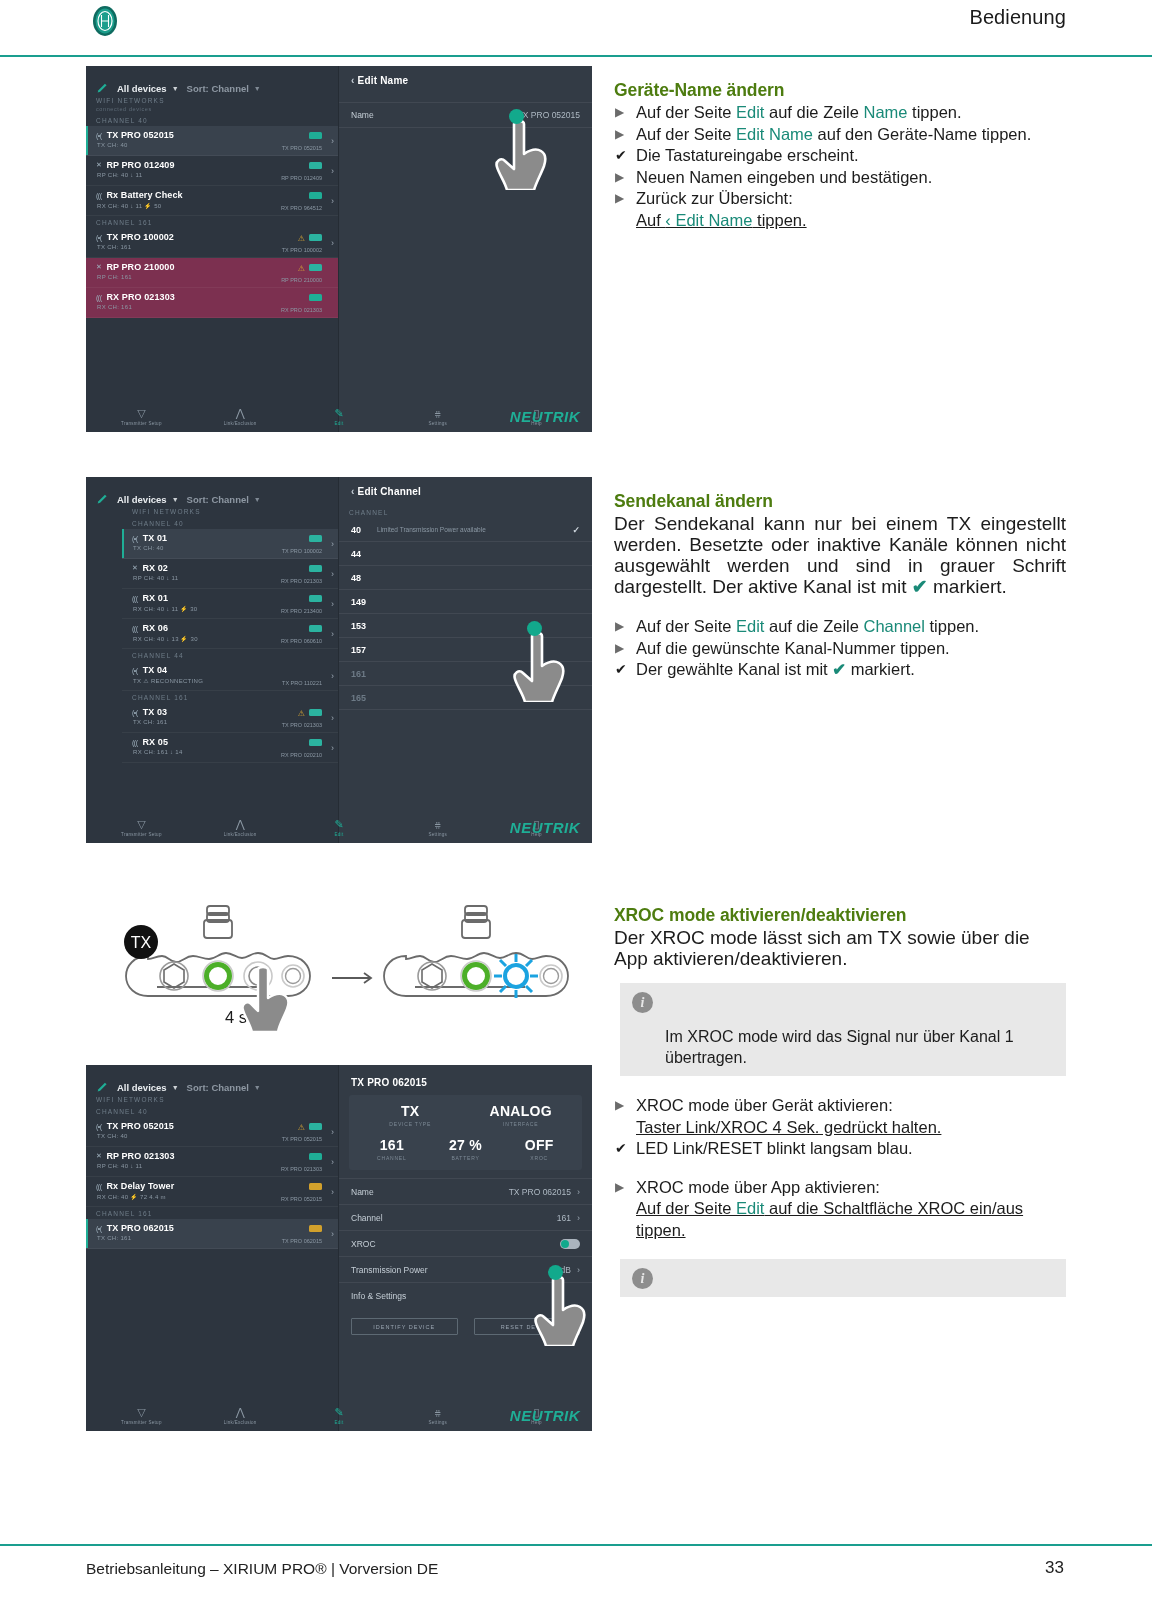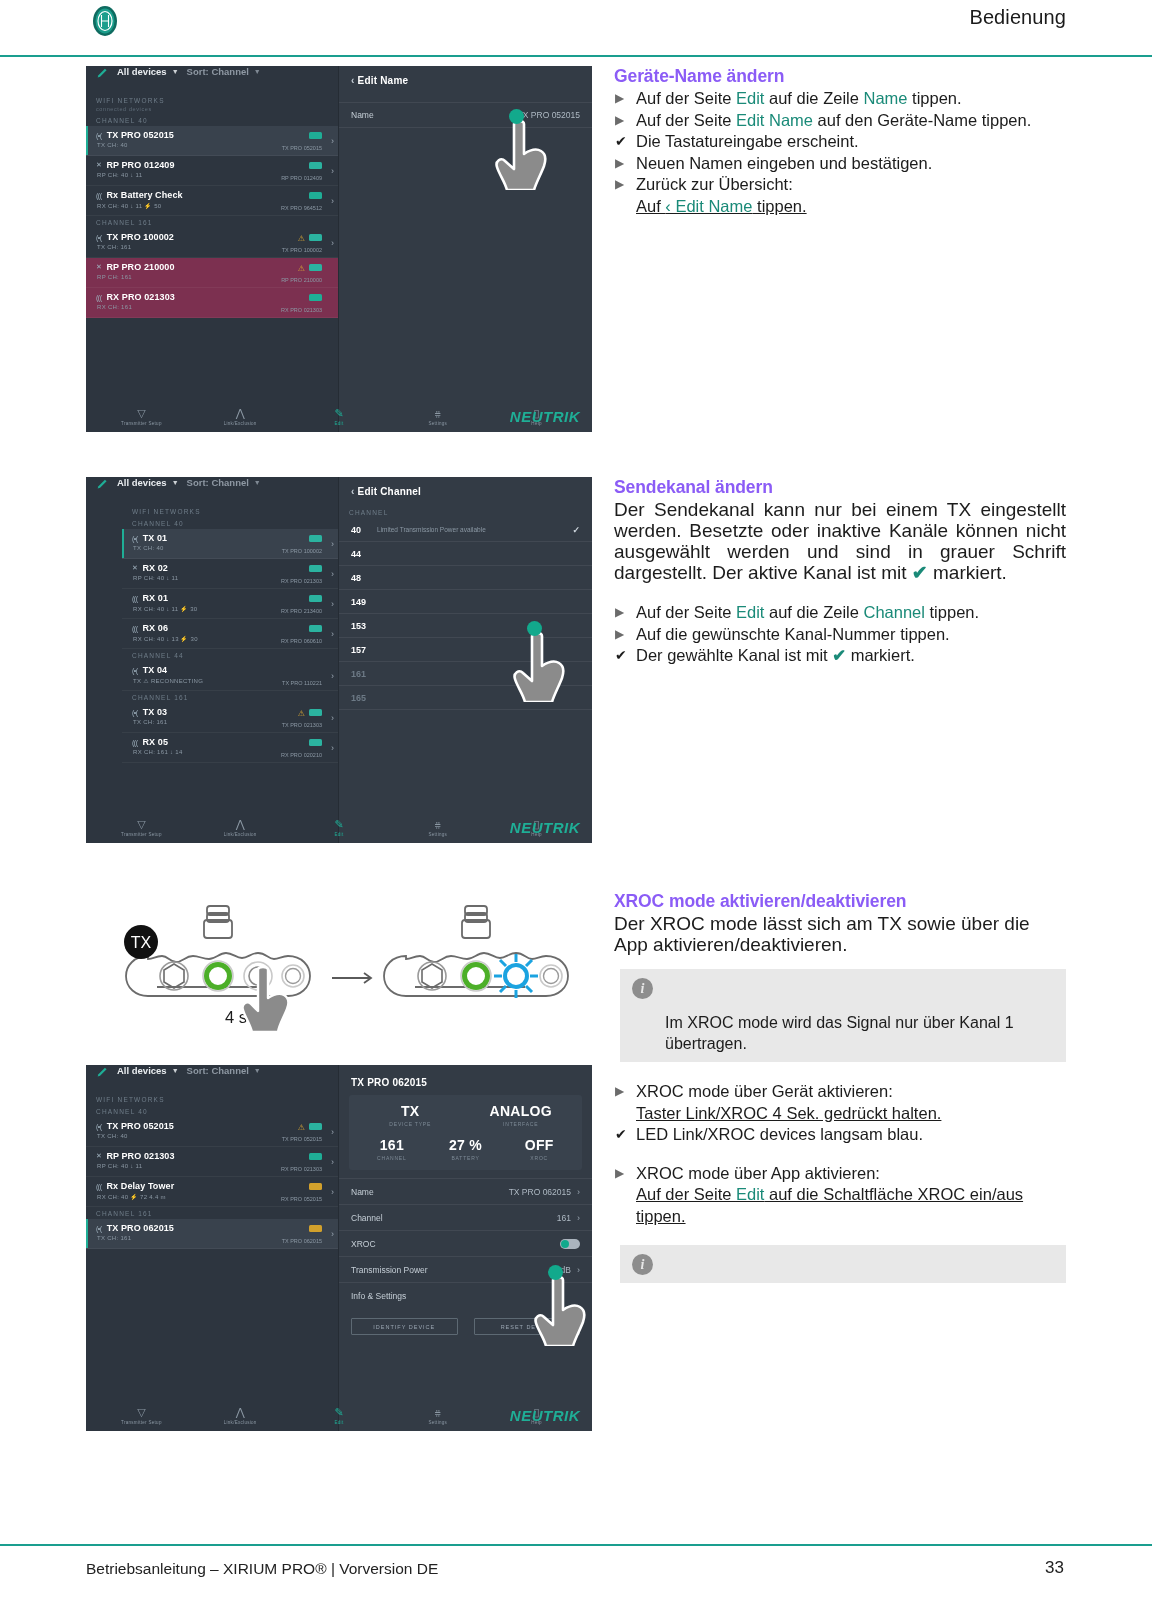--- a/index.html
+++ b/index.html
@@ -56,21 +56,21 @@
     position:absolute; left:0; top:0; bottom:0; width:50%;
     background:#2d353f;
     border-right:1px solid #252c34;
   }
   .app-shot .pane-right {
     position:absolute; right:0; top:0; bottom:0; width:50%;
     background:#333b45;
   }
   .topbar {
     position:absolute; left:0; right:0; top:0; height:28px;
-    display:flex; align-items:flex-start; gap:8px; padding:0 10px;
+    display:flex; align-items:flex-end; gap:8px; padding:0 10px;
   }
   .pencil-icon {
     width:13px; height:13px; flex:none;
     color:#1fae96;
   }
   .drop {
     display:flex; align-items:center; gap:5px;
     font-size:9.5px; font-weight:bold; color:#e9edf0;
   }
   .drop.dim { color:#8e98a3; font-weight:bold; }
@@ -168,21 +168,21 @@
 
   
   .hand { position:absolute; z-index:8; }
   .tapdot {
     position:absolute; width:15px; height:15px; border-radius:50%;
     background:#12a98c; z-index:9;
   }
 
   
   h2.blk-title {
-    font-size:17.5px; font-weight:bold; margin:0 0 1px 0; color:#8b5cf6;
+    font-size:17.5px; font-weight:bold; margin:14px 0 1px 0; color:#4d7c0f;
     letter-spacing:-.1px;
   }
   p.blk-para {
     font-size:19px; line-height:21px; margin:0; color:#1c1c1c;
     text-align:justify;
   }
   ul.steps { list-style:none; margin:0; padding:0; }
   ul.steps li {
     position:relative; padding-left:22px; font-size:16.5px; line-height:21.5px;
     color:#1c1c1c;
@@ -641,21 +641,21 @@
   <div style="height:14px"></div>
   <div class="notebox">
     <div class="i-wrap">
         <div class="info-circ">i</div>
       </div>
     <div class="n-txt">Im XROC mode wird das Signal nur über Kanal 1 übertragen.</div>
   </div>
   <div style="height:19px"></div>
   <ul class="steps" id="steps-xroc1">
       <li><span class="mk">▶</span><span><span>XROC mode über Gerät aktivieren:</span></span><span class="sub"><span>Taster Link/XROC 4 Sek. gedrückt halten.</span></span></li>
-      <li class="chk"><span class="mk">✔</span><span><span>LED Link/XROC devices langsam blau.</span></span></li>
+      <li class="chk"><span class="mk">✔</span><span><span>LED Link/RESET blinkt langsam blau.</span></span></li>
     </ul>
   <div style="height:17px"></div>
   <ul class="steps" id="steps-xroc2">
       <li><span class="mk">▶</span><span><span>XROC mode über App aktivieren:</span></span><span class="sub"><span>Auf der Seite </span><span class="tealtxt">Edit</span><span> auf die Schaltfläche XROC ein/aus</span></span><span class="sub"><span>tippen.</span></span></li>
     </ul>
   <div style="height:18px"></div>
   <div class="notebox">
     <div class="i-wrap">
         <div class="info-circ">i</div>
       </div>

